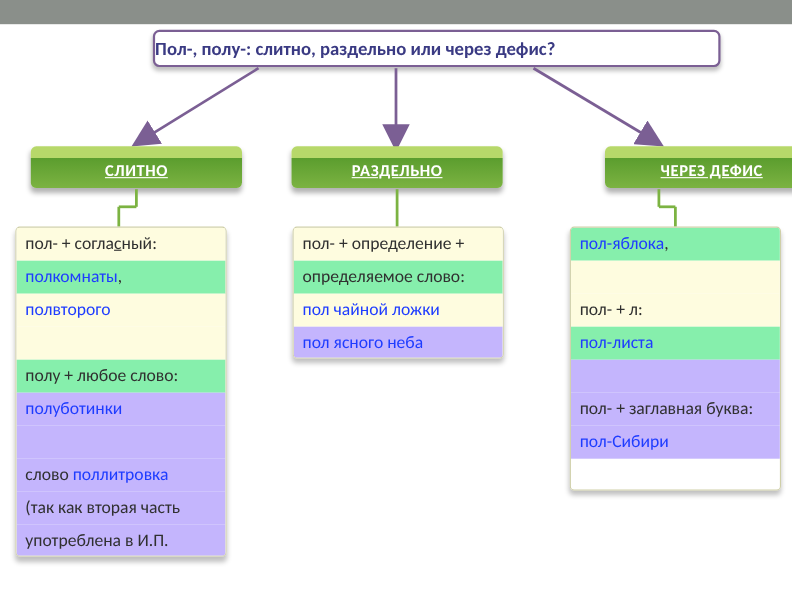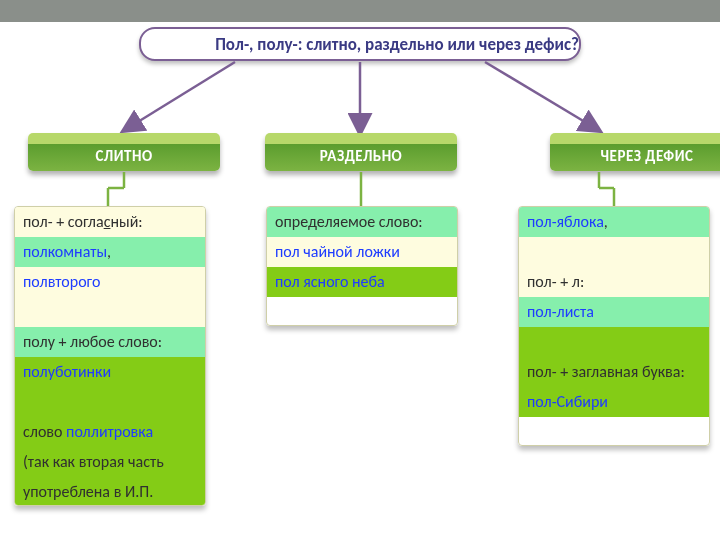--- a/index.html
+++ b/index.html
@@ -14,29 +14,29 @@
   .topbar {
     position: absolute;
     top: 0; left: 0;
     width: 720px; height: 22px;
     background: #8a8f8a;
   }
   .title-box {
     position: absolute;
     top: 27px;
     left: 139px;
-    width: 442px;
+    width: 516px;
     height: 34px;
     background: #fff;
     border: 2.5px solid #7b5f94;
-    border-radius: 16px;
+    border-radius: 6px;
     box-shadow: 0 3px 4px rgba(0,0,0,0.25);
     display: flex;
     align-items: center;
-    justify-content: flex-end;
+    justify-content: flex-start;
   }
   .title-box span {
     color: #3a3a83;
     font-weight: 700;
     font-size: 17px;
   }
   svg.arrows {
     position: absolute;
     top: 0; left: 0;
     width: 720px; height: 200px;
@@ -52,20 +52,21 @@
     display: flex;
     align-items: flex-end;
     justify-content: center;
     padding-bottom: 6px;
   }
   .cat-header span {
     color: #fff;
     font-weight: 700;
     font-size: 15px;
     letter-spacing: 0.5px;
+    text-decoration: underline;
   }
   #cat0 { top: 133px; left: 28px; }
   #cat1 { top: 133px; left: 265px; }
   #cat2 { top: 133px; left: 502px; width: 194px; margin-left: 48px; }
   svg.conn { position: absolute; pointer-events: none; }
   .content-box {
     position: absolute;
     width: 192px;
     border: 1px solid #cfcfa8;
     border-radius: 4px;
@@ -78,21 +79,21 @@
   .row {
     height: 30px;
     line-height: 30px;
     padding: 0 8px;
     font-size: 16px;
     color: #303030;
     white-space: nowrap;
   }
   .row.yellow { background: #fefcdf; }
   .row.gray   { background: #86efac; }
-  .row.green  { background: #84cc16; }
+  .row.green  { background: #c4b5fd; }
   .row .blue  { color: #1e3cff; }
 </style>
 </head>
 <body>
 
 <div class="topbar"></div>
 
 <div class="title-box">
   <span>Пол-, полу-: слитно, раздельно или через дефис?</span>
 </div>
@@ -145,20 +146,21 @@
   </div>
   <div class="row green"></div>
   <div class="row green">
     <span>слово </span><span class="blue">поллитровка</span>
   </div>
   <div class="row green">(так как вторая часть</div>
   <div class="row green">употреблена в И.П.</div>
 </div>
 
 <div id="box1" class="content-box">
+  <div class="row yellow">пол- + определение +</div>
   <div class="row gray">определяемое слово:</div>
   <div class="row yellow">
     <span class="blue">пол чайной ложки</span>
   </div>
   <div class="row green">
     <span class="blue">пол ясного неба</span>
   </div>
 </div>
 
 <div id="box2" class="content-box">

